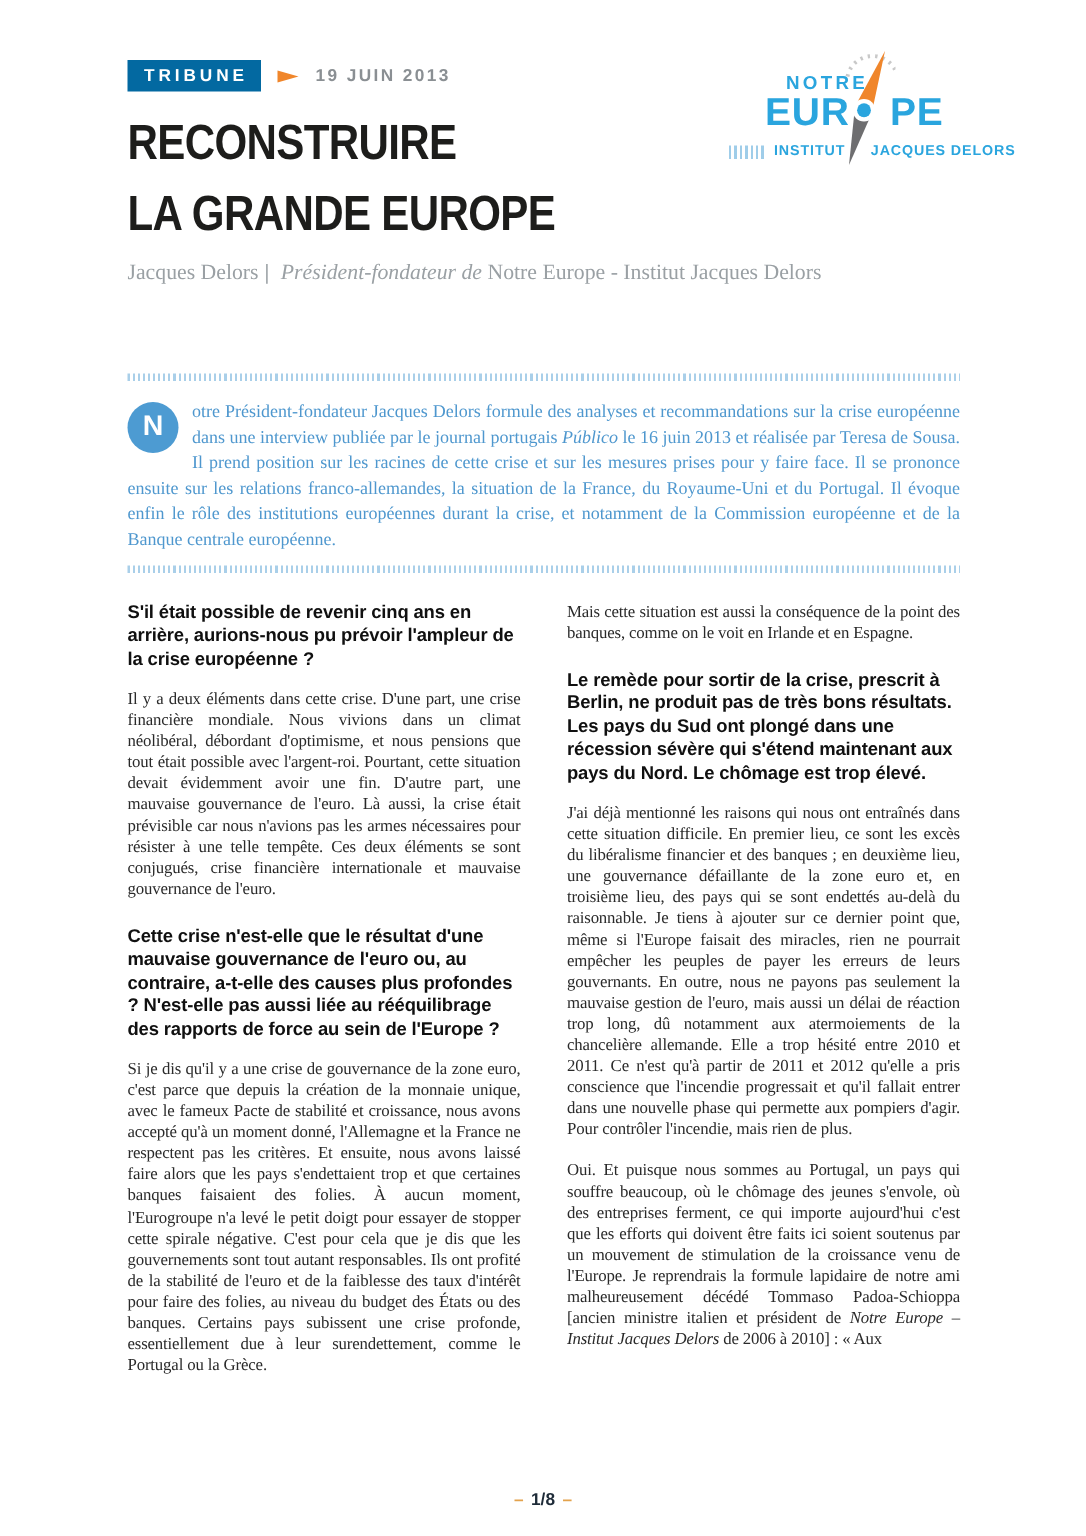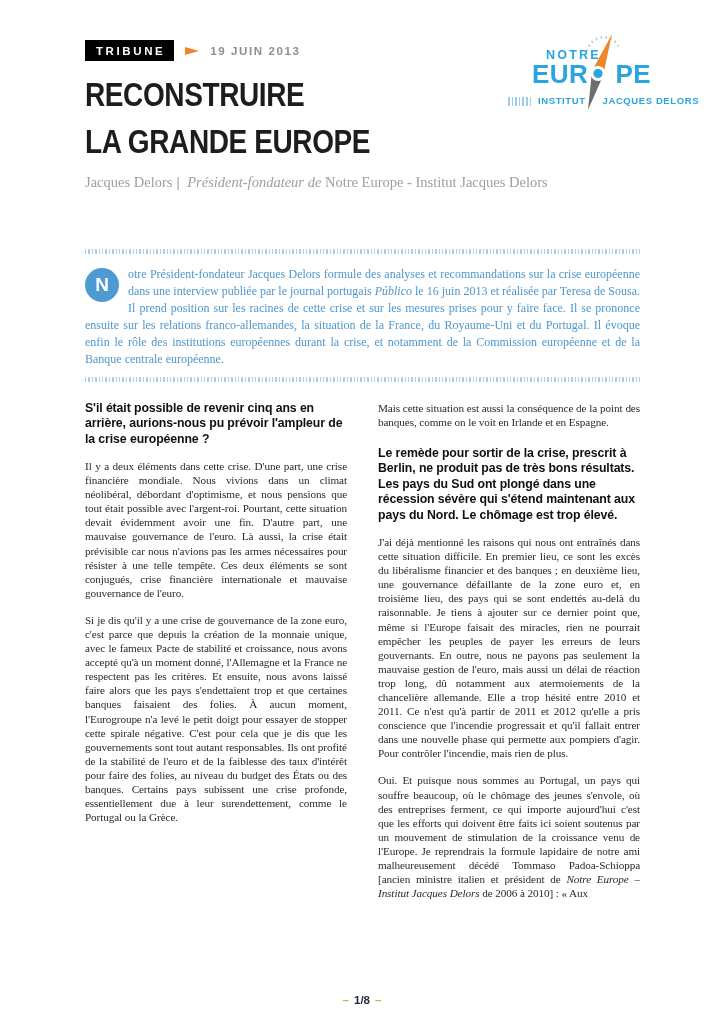--- a/index.html
+++ b/index.html
@@ -7,38 +7,38 @@
   .page {
     position:relative; width:724px; height:1024px; margin:0 auto;
     background:#ffffff; overflow:hidden;
     font-family:"Liberation Serif", serif;
   }
   .content { margin:0 84px 0 85px; }
 
   
   .badge-row { display:flex; align-items:center; gap:11px; padding-top:40px; }
   .badge {
-    background:#000000; color:#fff;
+    background:#0369a1; color:#fff;
     font:700 11.5px "Liberation Sans", sans-serif;
     letter-spacing:2.6px; padding:5px 9px 4px 11px;
   }
   .flag { width:0; height:0; border-top:4px solid transparent;
     border-bottom:4px solid transparent; border-left:14px solid #F0862B; }
   .date { font:700 11.5px "Liberation Sans", sans-serif; color:#8A8F93; letter-spacing:1.6px; }
   .title {
     margin-top:11px; font:700 33px/1.42 "Liberation Sans", sans-serif;
     color:#1d1d1b; letter-spacing:-.5px;
     transform:scaleX(.85); transform-origin:0 0; white-space:nowrap;
   }
   .byline { margin-top:8px; font:400 14.5px "Liberation Serif", serif; color:#9aa0a4; }
   .byline .pipe { font-weight:700; margin:0 4px; }
   .byline i { font-style:italic;margin-top:25px; }
 
   
-  .logo { position:absolute; top:48px; right:64px; width:148px; height:62px; }
+  .logo { position:absolute; top:48px; right:86px; width:148px; height:62px; }
   .logo .notre { position:absolute; left:34px; top:0;
     font:700 12.5px "Liberation Sans", sans-serif; color:#2AA5DE; letter-spacing:2.2px; }
   .logo .main { position:absolute; left:20px; top:11px;
     font:700 26px "Liberation Sans", sans-serif; color:#2AA5DE; letter-spacing:.5px; }
   .logo .gap { display:inline-block; width:27px; }
   .logo .sub { position:absolute; left:-4px; top:47px; display:flex; align-items:flex-end;
     font:700 9.5px "Liberation Sans", sans-serif; color:#2AA5DE; letter-spacing:.6px; white-space:nowrap; }
   .logo .bars { display:inline-block; width:25px; height:9px; margin-right:5px;
     background:repeating-linear-gradient(90deg,#9FCDE9 0 1.6px, transparent 1.6px 3.6px); }
   .logo .subgap { display:inline-block; width:17px; }
@@ -102,20 +102,21 @@
     <div class="intro">
       <span class="dropcap">N</span><span>otre Président-fondateur Jacques Delors formule des analyses et recommandations sur la crise européenne dans une interview publiée par le journal portugais </span><i>Público</i><span> le 16 juin 2013 et réalisée par Teresa de Sousa. Il prend position sur les racines de cette crise et sur les mesures prises pour y faire face. Il se prononce ensuite sur les relations franco-allemandes, la situation de la France, du Royaume-Uni et du Portugal. Il évoque enfin le rôle des institutions européennes durant la crise, et notamment de la Commission européenne et de la Banque centrale européenne.</span>
     </div>
 
     <div class="rule rule-2"></div>
 
     <div class="columns">
       <div class="col">
           <h3><span>S'il était possible de revenir cinq ans en arrière, aurions-nous pu prévoir l'ampleur de la crise européenne ?</span></h3>
           <p><span>Il y a deux éléments dans cette crise. D'une part, une crise financière mondiale. Nous vivions dans un climat néolibéral, débordant d'optimisme, et nous pensions que tout était possible avec l'argent-roi. Pourtant, cette situation devait évidemment avoir une fin. D'autre part, une mauvaise gouvernance de l'euro. Là aussi, la crise était prévisible car nous n'avions pas les armes nécessaires pour résister à une telle tempête. Ces deux éléments se sont conjugués, crise financière internationale et mauvaise gouvernance de l'euro.</span></p>
+          <h3><span>Cette crise n'est-elle que le résultat d'une mauvaise gouvernance de l'euro ou, au contraire, a-t-elle des causes plus profondes ? N'est-elle pas aussi liée au rééquilibrage des rapports de force au sein de l'Europe ?</span></h3>
           <p><span>Si je dis qu'il y a une crise de gouvernance de la zone euro, c'est parce que depuis la création de la monnaie unique, avec le fameux Pacte de stabilité et croissance, nous avons accepté qu'à un moment donné, l'Allemagne et la France ne respectent pas les critères. Et ensuite, nous avons laissé faire alors que les pays s'endettaient trop et que certaines banques faisaient des folies. À aucun moment, l'Eurogroupe n'a levé le petit doigt pour essayer de stopper cette spirale négative. C'est pour cela que je dis que les gouvernements sont tout autant responsables. Ils ont profité de la stabilité de l'euro et de la faiblesse des taux d'intérêt pour faire des folies, au niveau du budget des États ou des banques. Certains pays subissent une crise profonde, essentiellement due à leur surendettement, comme le Portugal ou la Grèce.</span></p>
         </div>
       <div class="col">
           <p><span>Mais cette situation est aussi la conséquence de la point des banques, comme on le voit en Irlande et en Espagne.</span></p>
           <h3><span>Le remède pour sortir de la crise, prescrit à Berlin, ne produit pas de très bons résultats. Les pays du Sud ont plongé dans une récession sévère qui s'étend maintenant aux pays du Nord. Le chômage est trop élevé.</span></h3>
           <p><span>J'ai déjà mentionné les raisons qui nous ont entraînés dans cette situation difficile. En premier lieu, ce sont les excès du libéralisme financier et des banques ; en deuxième lieu, une gouvernance défaillante de la zone euro et, en troisième lieu, des pays qui se sont endettés au-delà du raisonnable. Je tiens à ajouter sur ce dernier point que, même si l'Europe faisait des miracles, rien ne pourrait empêcher les peuples de payer les erreurs de leurs gouvernants. En outre, nous ne payons pas seulement la mauvaise gestion de l'euro, mais aussi un délai de réaction trop long, dû notamment aux atermoiements de la chancelière allemande. Elle a trop hésité entre 2010 et 2011. Ce n'est qu'à partir de 2011 et 2012 qu'elle a pris conscience que l'incendie progressait et qu'il fallait entrer dans une nouvelle phase qui permette aux pompiers d'agir. Pour contrôler l'incendie, mais rien de plus.</span></p>
           <p><span>Oui. Et puisque nous sommes au Portugal, un pays qui souffre beaucoup, où le chômage des jeunes s'envole, où des entreprises ferment, ce qui importe aujourd'hui c'est que les efforts qui doivent être faits ici soient soutenus par un mouvement de stimulation de la croissance venu de l'Europe. Je reprendrais la formule lapidaire de notre ami malheureusement décédé Tommaso Padoa-Schioppa [ancien ministre italien et président de </span><i>Notre Europe – Institut Jacques Delors</i><span> de 2006 à 2010] : « Aux</span></p>
         </div>
     </div>
 

